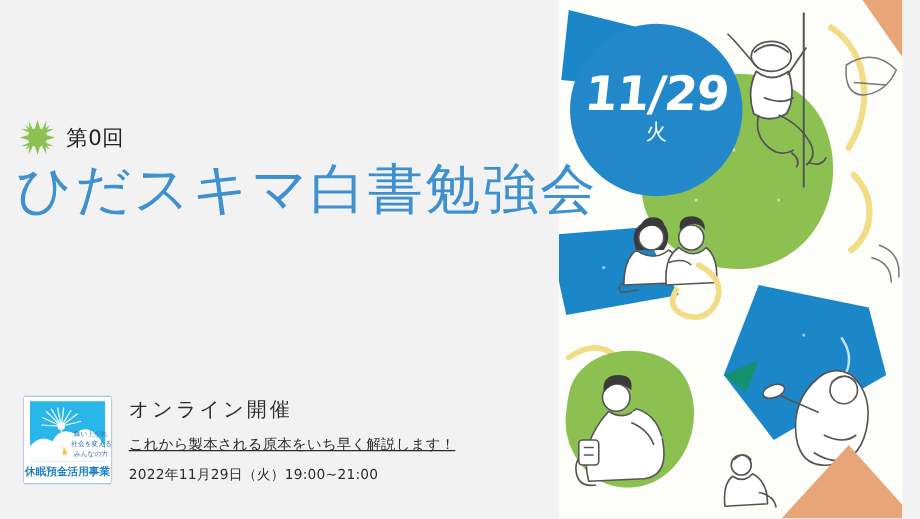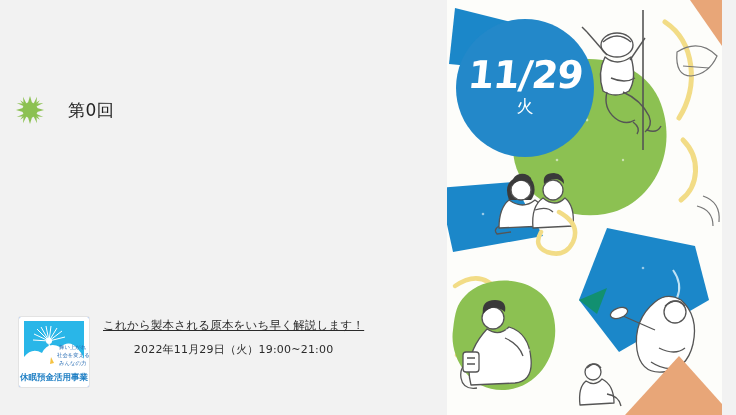--- a/index.html
+++ b/index.html
@@ -6,21 +6,21 @@
   body{
     width:736px;height:415px;overflow:hidden;
     background:#f2f2f2;
     font-family:"Liberation Sans","DejaVu Sans",sans-serif;
   }
   .canvas{position:relative;width:736px;height:415px;background:#f2f2f2;overflow:hidden;}
 
   
   .kaisu-row{
     position:absolute;left:16px;top:96px;
-    display:flex;align-items:center;gap:24px;
+    display:flex;align-items:center;gap:9px;
   }
   .sun-icon{width:28px;height:28px;display:block;}
   .kaisu-label{
     font-size:17px;color:#222;letter-spacing:.5px;
     font-family:"DejaVu Sans",sans-serif;
   }
 
   .main-title{
     position:absolute;left:13px;top:129px;
     font-size:44px;line-height:1.05;
@@ -50,21 +50,20 @@
     font-family:"DejaVu Sans",sans-serif;
     margin-bottom:9px;font-weight:400;
   }
   .sub-line{
     font-size:11.5px;color:#2b2b2b;letter-spacing:.2px;
     font-family:"DejaVu Sans",sans-serif;margin-bottom:9px;text-decoration:underline;
   }
   .date-line{
     font-size:11px;color:#2b2b2b;letter-spacing:.2px;
     font-family:"DejaVu Sans",sans-serif;
-    text-align:center;
   }
 
   
   .illus{
     position:absolute;left:447px;top:0;width:275px;height:415px;
     background:#fdfdfa;overflow:hidden;
   }
   .illus svg{display:block;width:275px;height:415px;}
 
   
@@ -234,20 +233,21 @@
               <path d="M39 30 L28 25 L29 29 Z"></path>
             <path d="M39 10 L28 11 L29 15 Z"></path>
               <path d="M1 30 L11 29 L12 25 Z"></path>
           </g>
         </g>
       </svg>
     </span>
     <span class="kaisu-label">第0回</span>
   </div>
 
+  <div class="main-title">ひだスキマ白書勉強会</div>
 
   <div class="footer">
     <div class="logo">
       <svg viewBox="0 0 70 70" xmlns="http://www.w3.org/2000/svg" aria-hidden="true">
         <rect x="0" y="0" width="70" height="70" fill="#ffffff"></rect>
         <rect x="5" y="4" width="60" height="48" fill="#29b6e8"></rect>
         <path d="M5 40 q8 -10 18 -4 q6 -12 18 -6 q10 -8 18 2 q4 4 6 10 l0 10 L5 52 Z" fill="#ffffff"></path>
         <g stroke="#ffffff" stroke-width="1" fill="none">
           <path d="M30 24 L18 12"></path>
             <path d="M30 24 L22 10"></path>
@@ -264,18 +264,19 @@
         <path d="M32 40 l3 6 l-4 1 Z" fill="#f5c242"></path>
         <g fill="#2b6fb5" font-family="DejaVu Sans, sans-serif" font-size="5.4">
           <text x="40" y="32">舞い上がれ</text>
           <text x="38" y="40">社会を変える</text>
           <text x="40" y="48">みんなの力</text>
         </g>
         <text x="35" y="63" text-anchor="middle" fill="#1f7fc4" font-family="DejaVu Sans, sans-serif" font-size="8.5" font-weight="bold">休眠預金活用事業</text>
       </svg>
     </div>
     <div class="footer-text">
+      <div class="online-title">オンライン開催</div>
       <div class="sub-line">これから製本される原本をいち早く解説します！</div>
       <div class="date-line">2022年11月29日（火）19:00~21:00</div>
     </div>
   </div>
 
 </div>
 
 </body></html>

